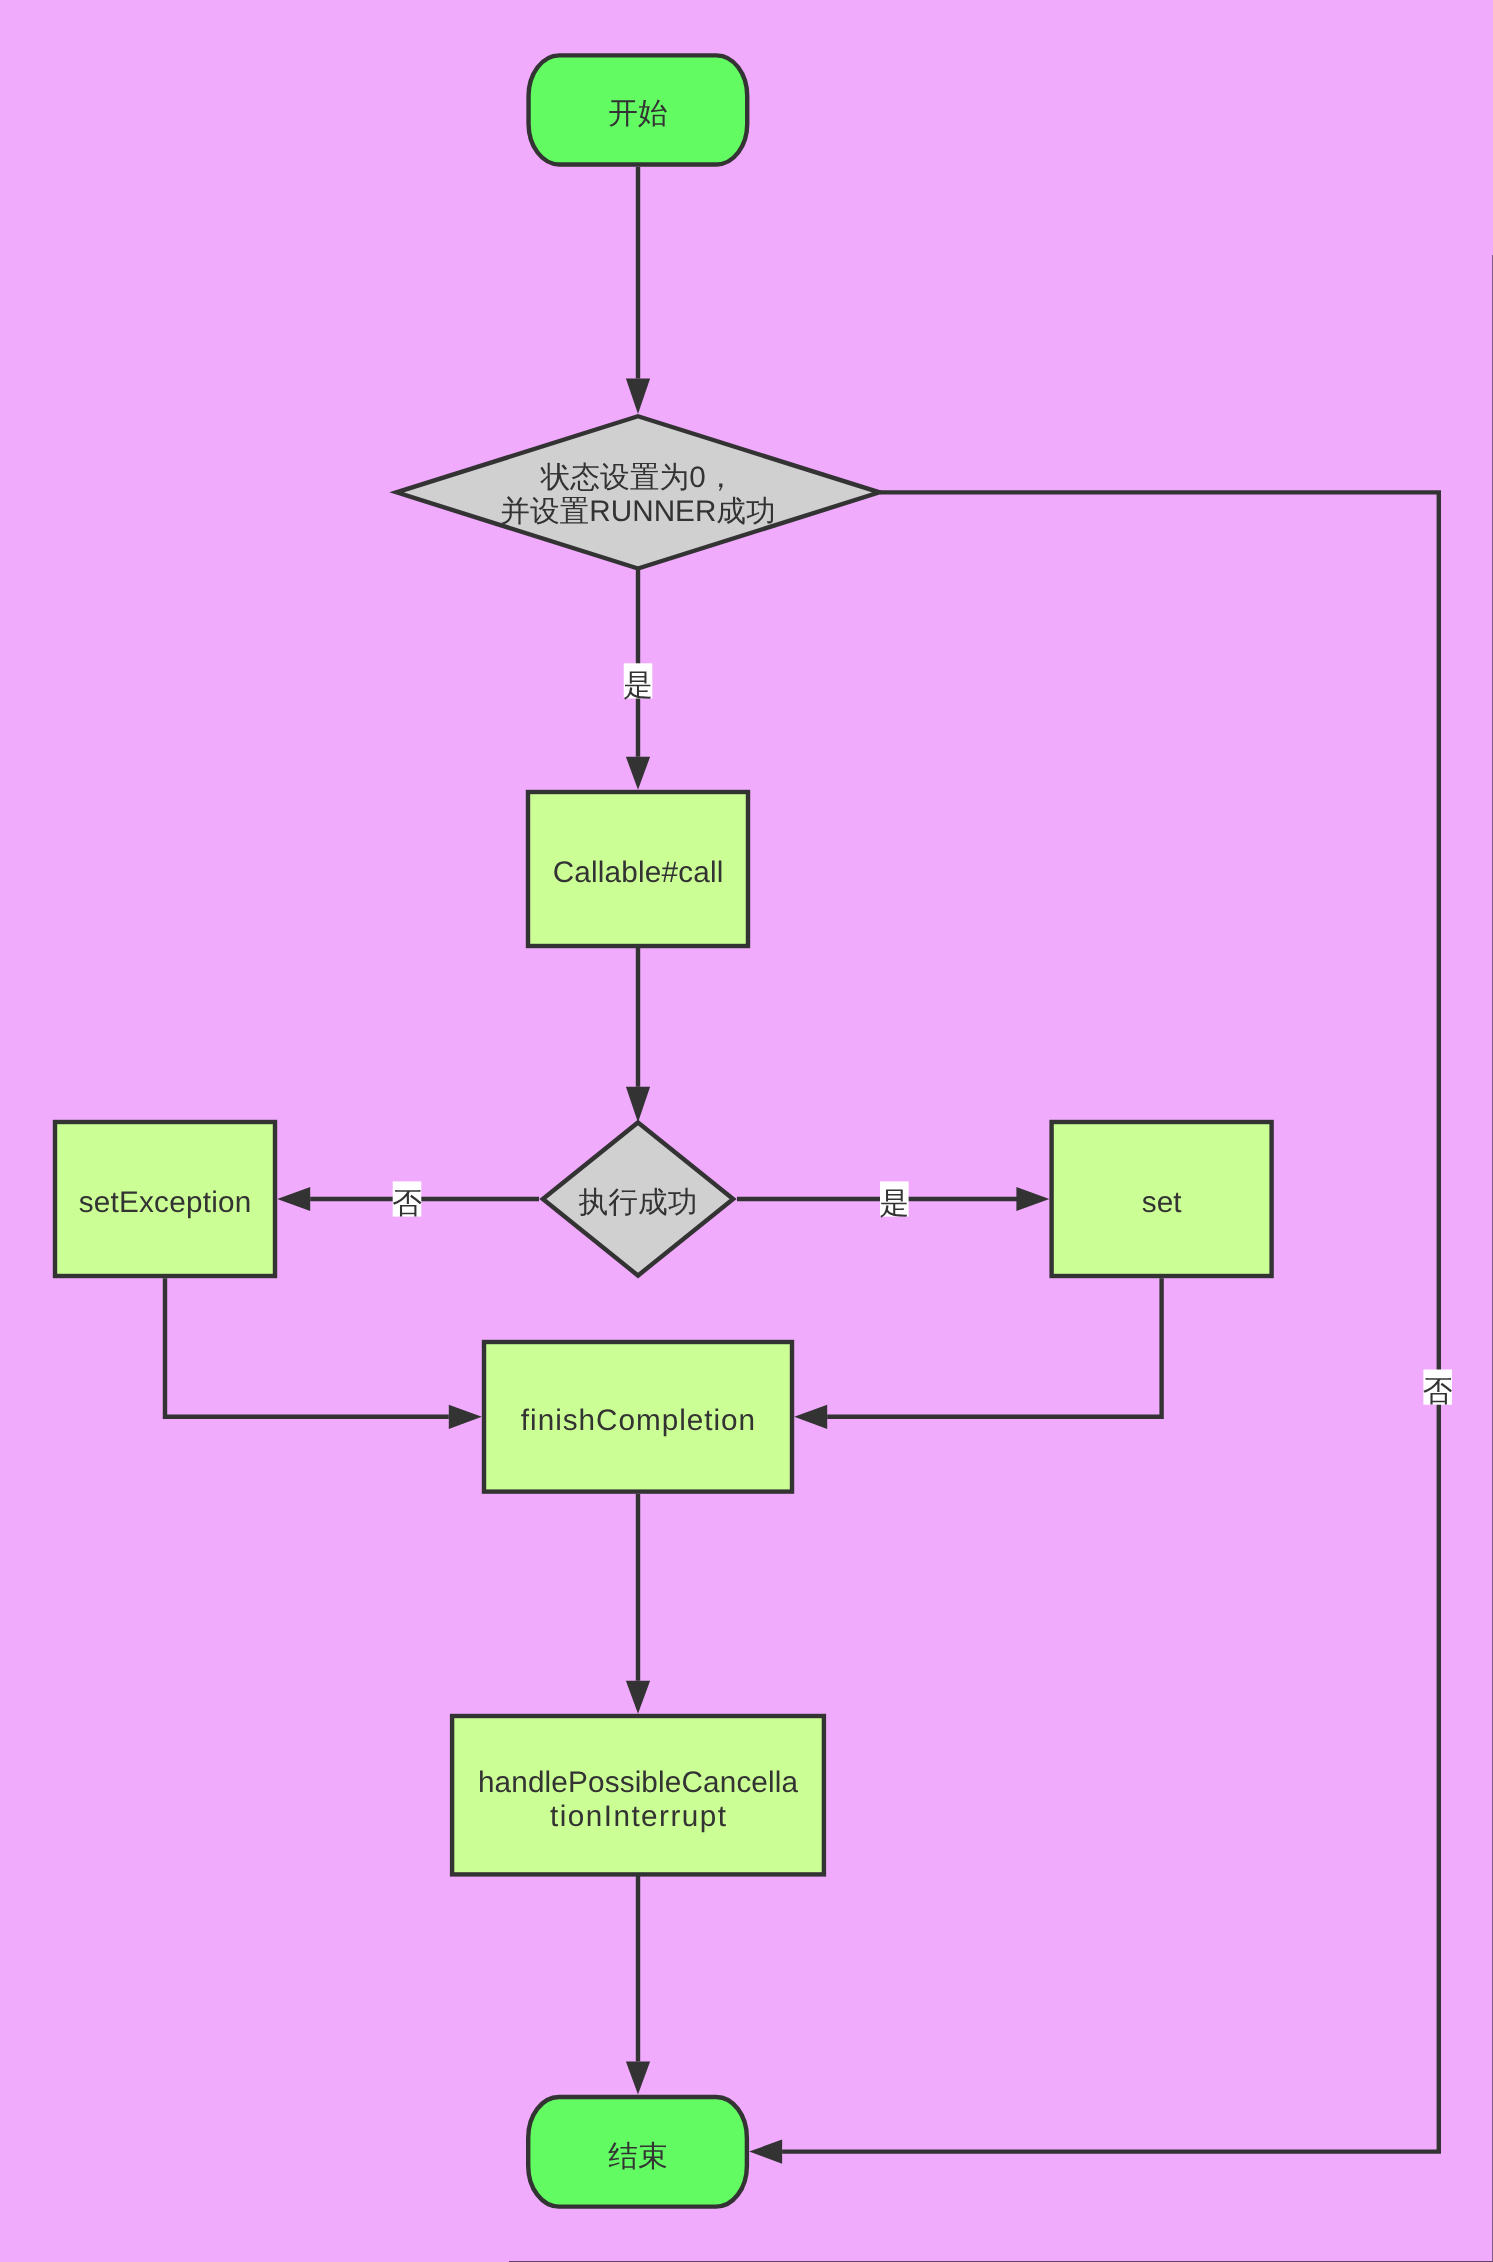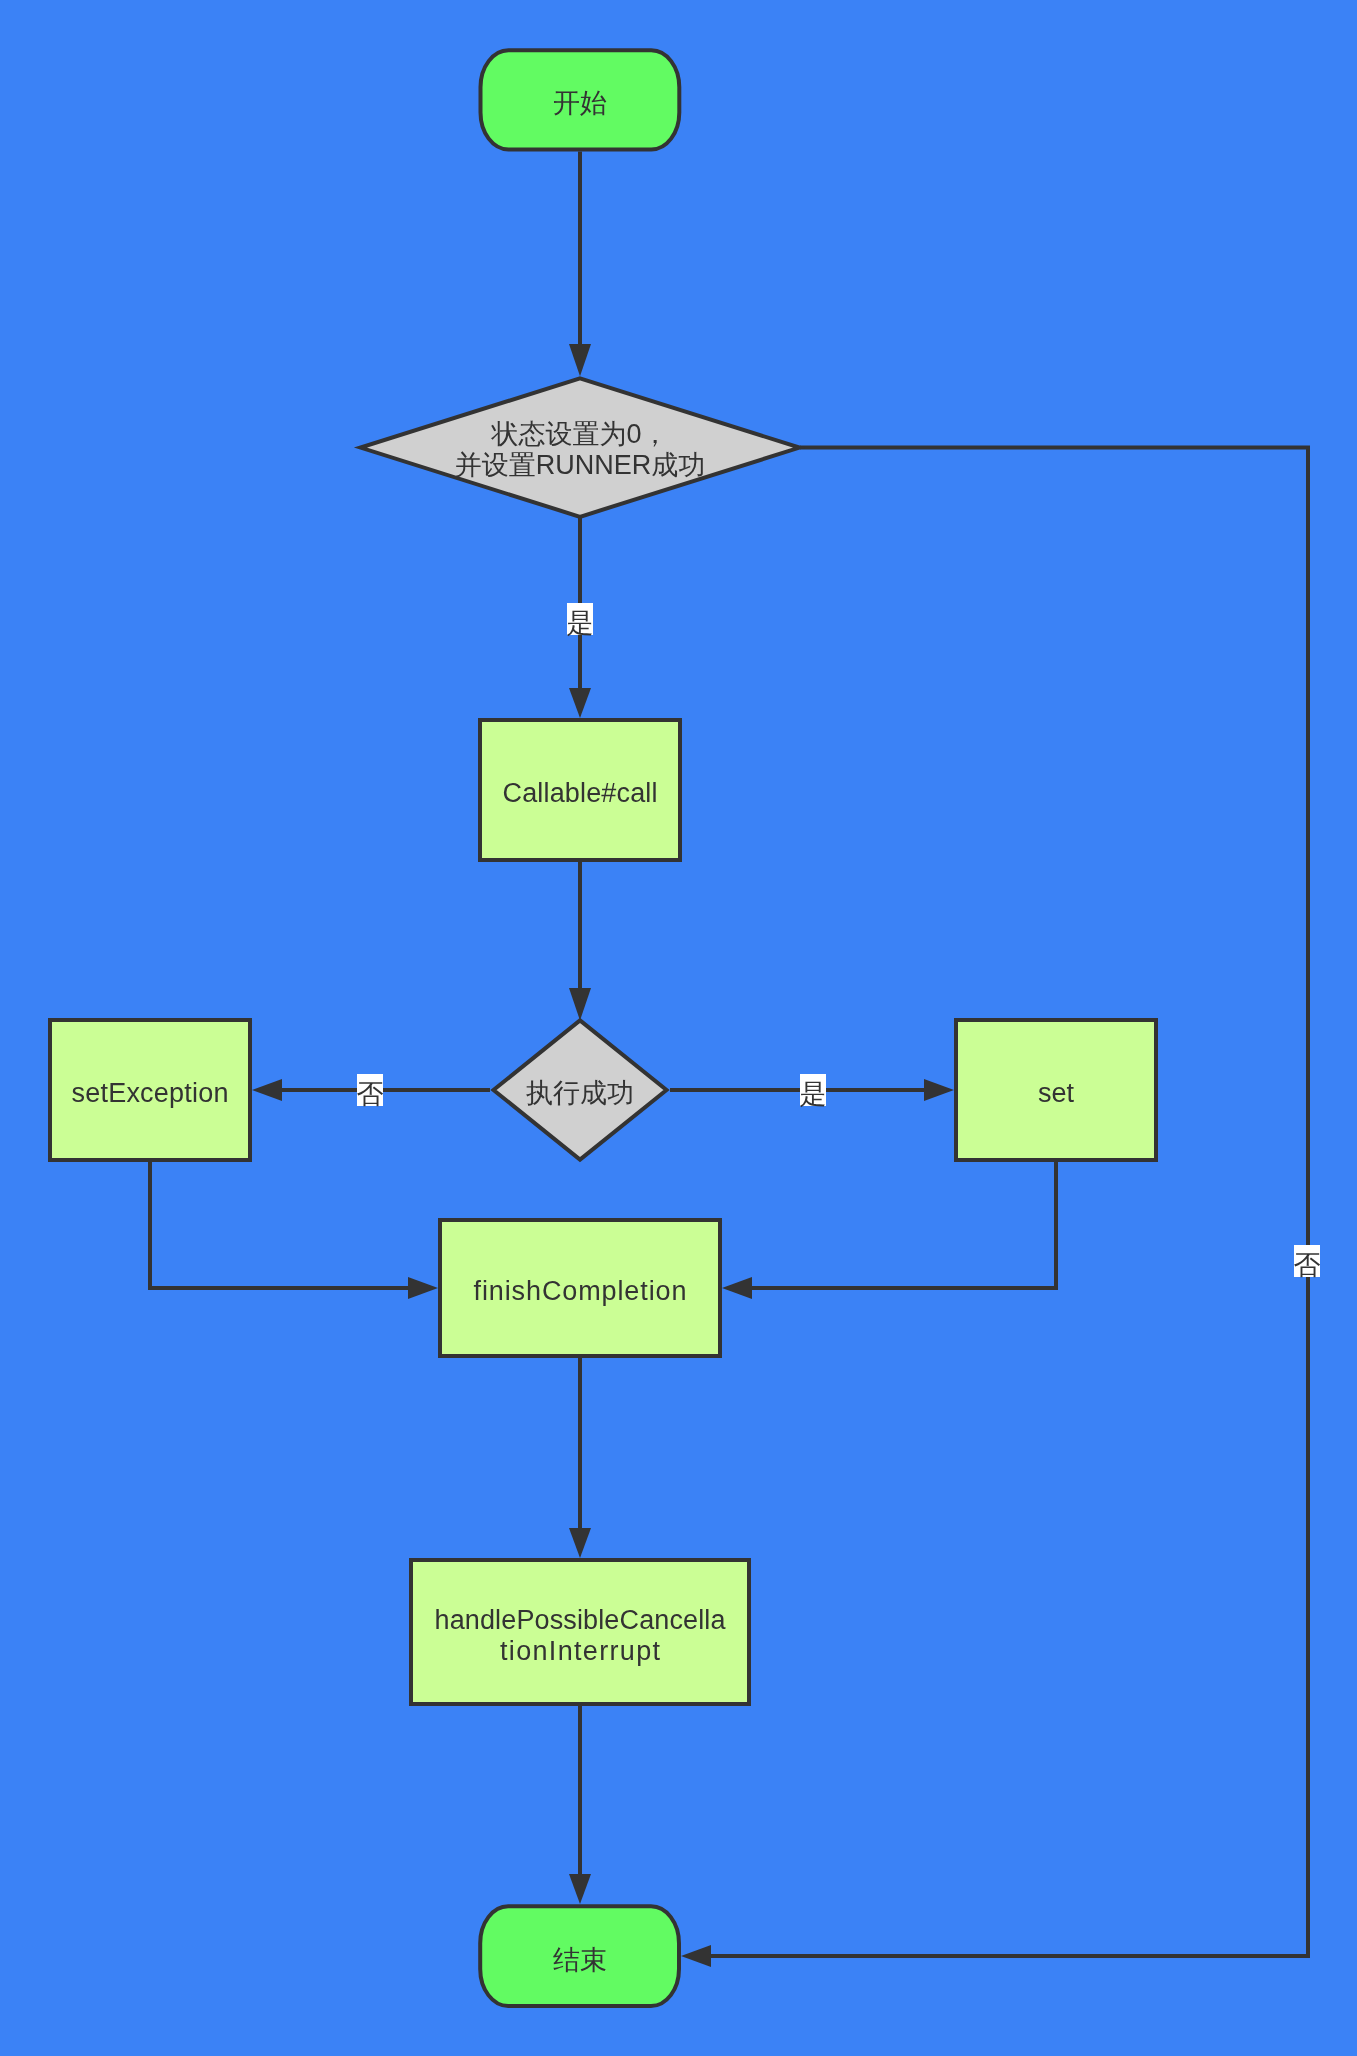--- a/index.html
+++ b/index.html
@@ -1,17 +1,17 @@
 <!DOCTYPE html>
 <html><head>
 <meta charset="utf-8">
 <title>flowchart</title>
 <style>
   html,body{margin:0;padding:0;background:#000;width:1357px;height:2056px;overflow:hidden;}
-  #stage{position:relative;width:1357px;height:2056px;background:#3b82f6;}
+  #stage{position:relative;width:1357px;height:2056px;background:#f0abfc;}
   svg#fc{display:block;width:1357px;height:2056px;}
   .shape{stroke:#333333;stroke-width:4;}
   .edge{fill:none;stroke:#333333;stroke-width:4;stroke-linecap:butt;stroke-linejoin:miter;}
   .ahead{fill:#333333;stroke:none;}
   .nlabel{filter:opacity(1);font-family:"Liberation Sans",sans-serif;font-size:27px;fill:#333333;text-anchor:middle;}
   .elabel{filter:opacity(1);font-family:"Liberation Sans",sans-serif;font-size:27px;fill:#333333;text-anchor:middle;}
   .elabelbg{fill:#ffffff;}
 </style>
 </head>
 <body>

